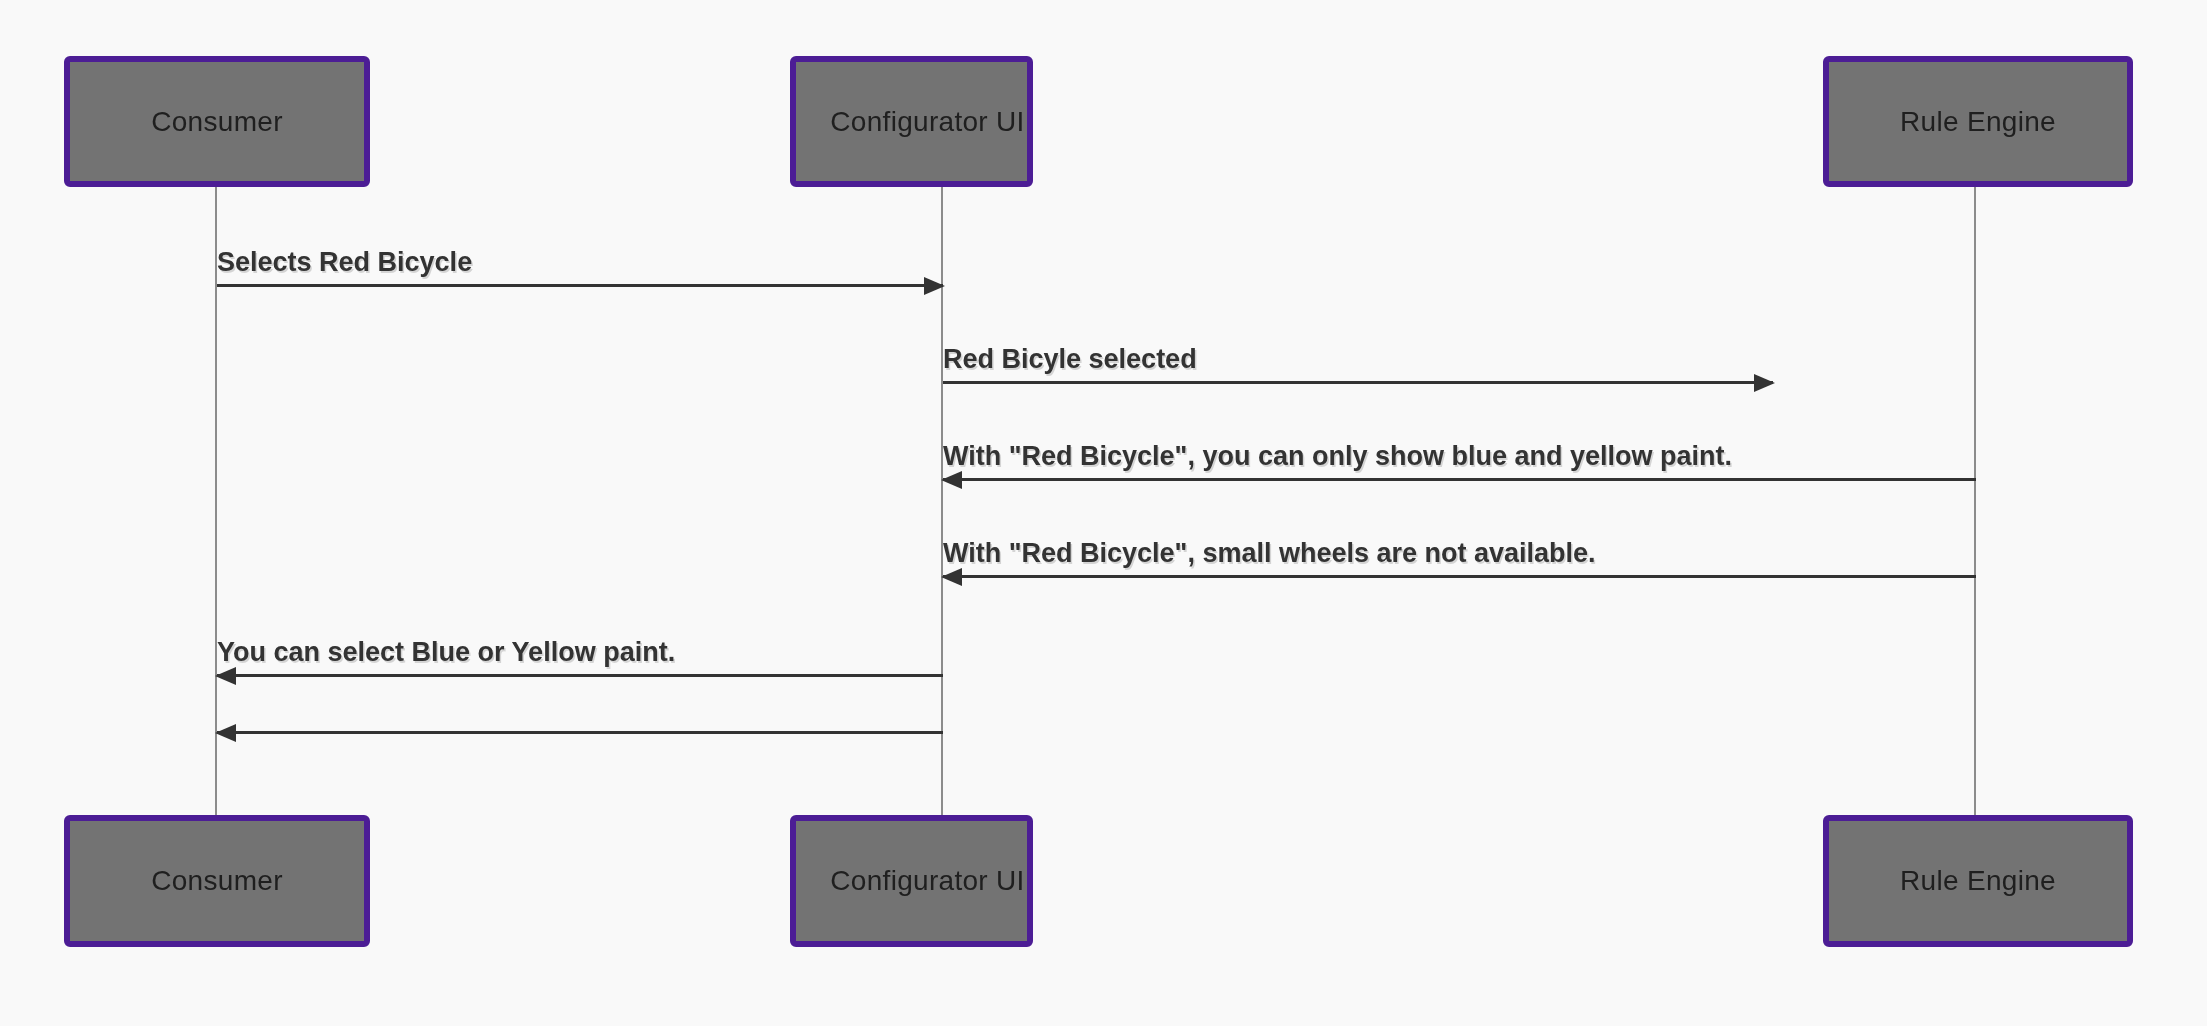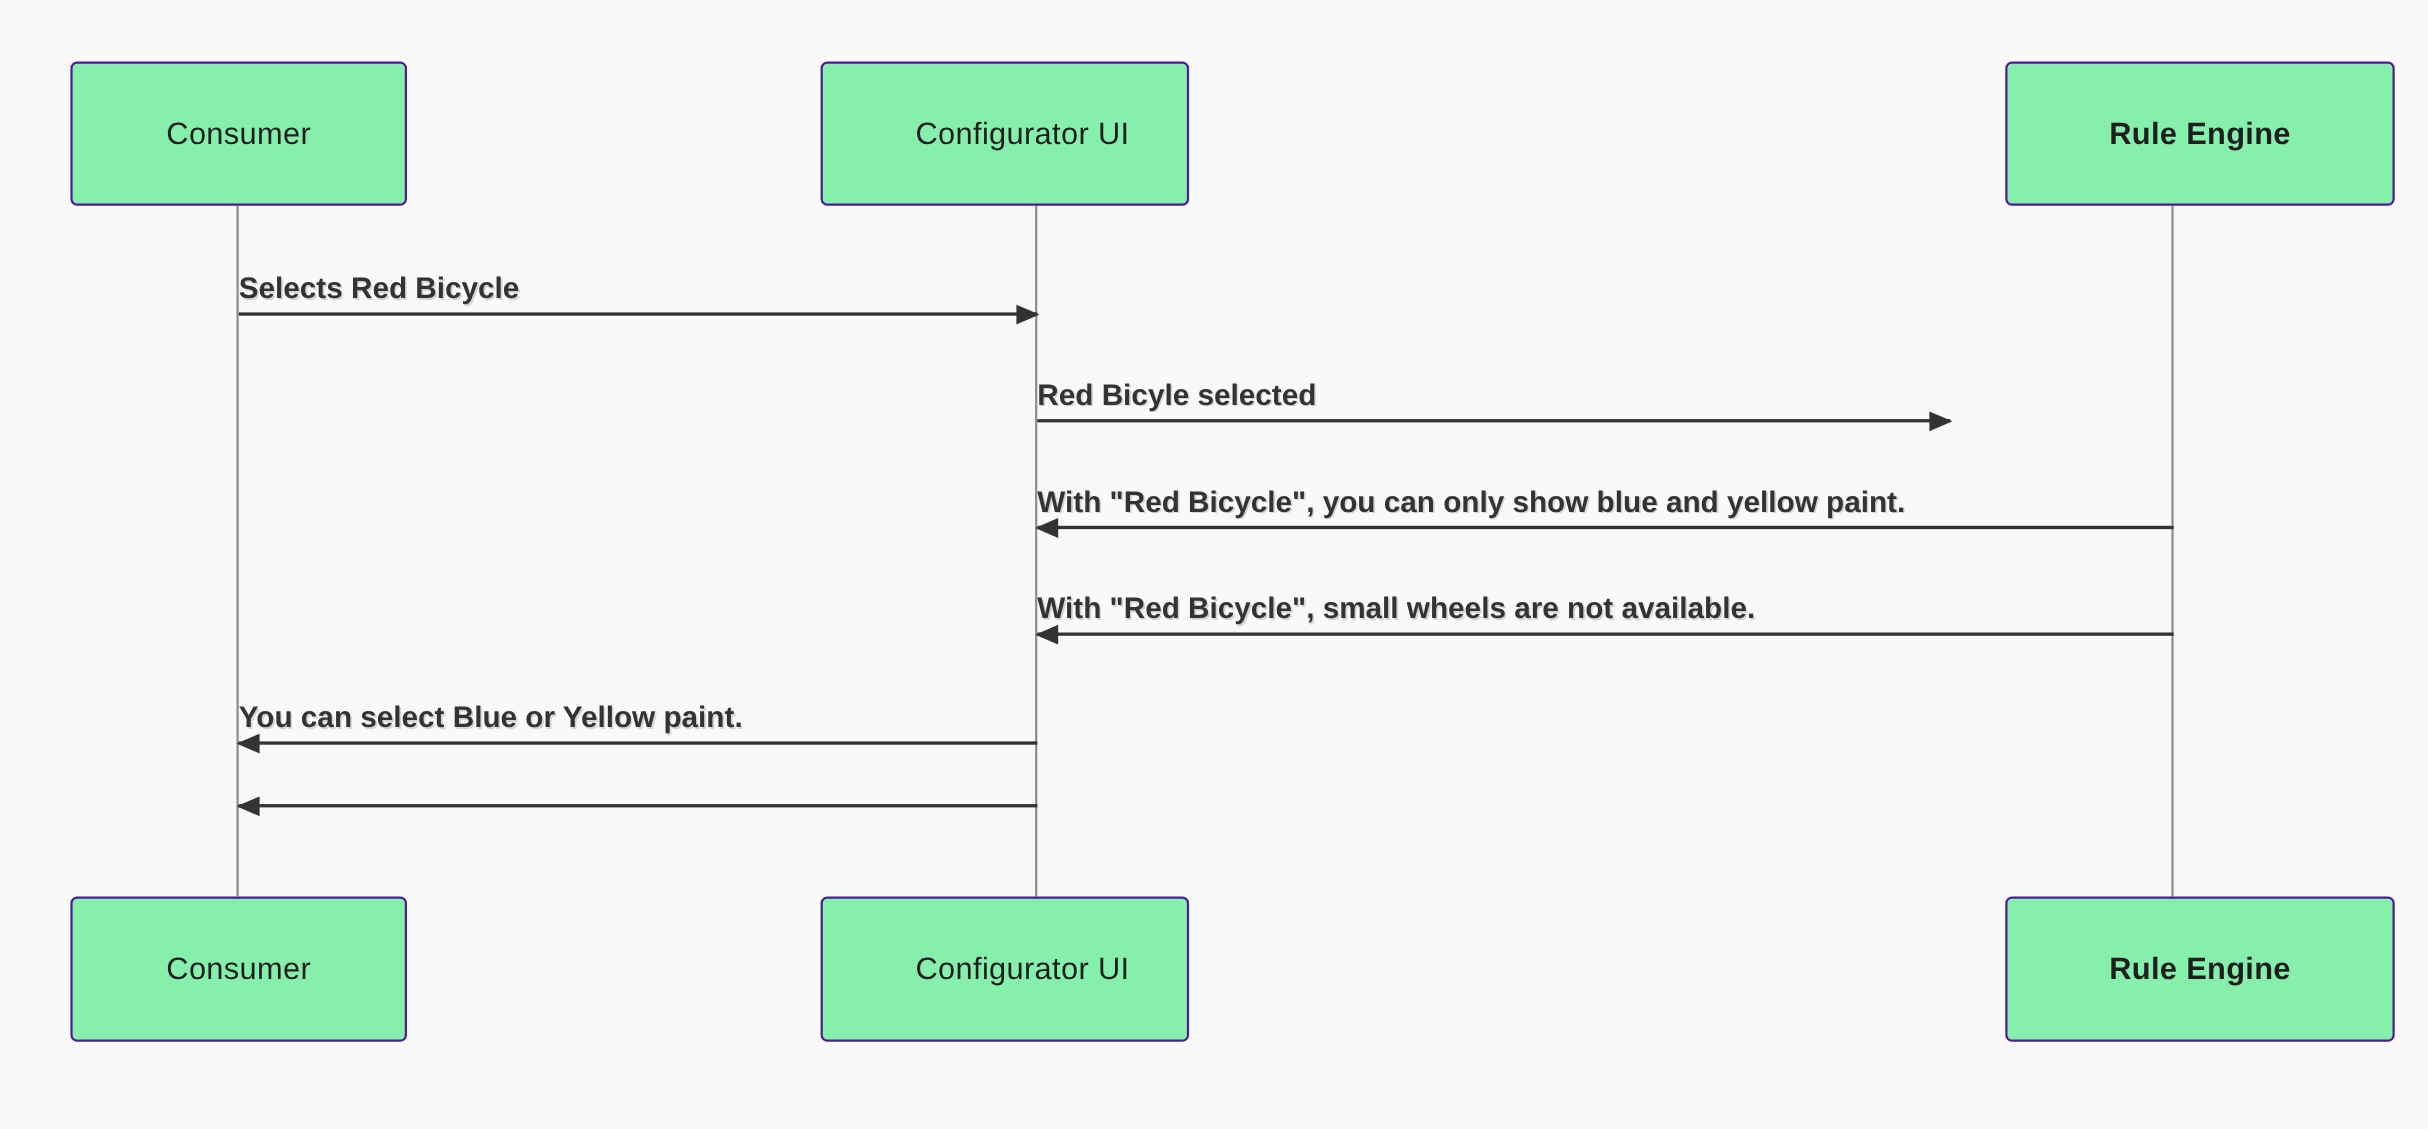--- a/index.html
+++ b/index.html
@@ -23,36 +23,36 @@
     height: 628px;
     background: #8c8c8c;
   }
   .lifeline.consumer { left: 215px; }
   .lifeline.configurator { left: 941px; }
   .lifeline.rule-engine { left: 1974px; }
   
   .actor-box {
     position: absolute;
     height: 131px;
-    background: #86efac;
-    border: 2px solid #4c1d95;
+    background: #737373;
+    border: 6px solid #4c1d95;
     border-radius: 6px;
     display: flex;
     align-items: center;
     justify-content: center;
     font-size: 28px;
     color: #1f1f1f;
     letter-spacing: 0.3px;
     text-align: right;
   }
   .actor-box.row-top { top: 56px; }
   .actor-box.row-bottom { top: 815px; height: 132px; }
   .actor-box.pos-consumer { left: 64px; width: 306px; }
-  .actor-box.pos-configurator { left: 746px; width: 335px; padding-left: 32px; }
-  .actor-box.pos-rule-engine { left: 1823px; width: 354px; font-weight: bold; }
+  .actor-box.pos-configurator { left: 790px; width: 243px; padding-left: 32px; }
+  .actor-box.pos-rule-engine { left: 1823px; width: 310px; }
   
   .message {
     position: absolute;
     display: block;
   }
   .msg-label {
     height: 34px;
     line-height: 34px;
     text-align: left;
     font-size: 27px;

